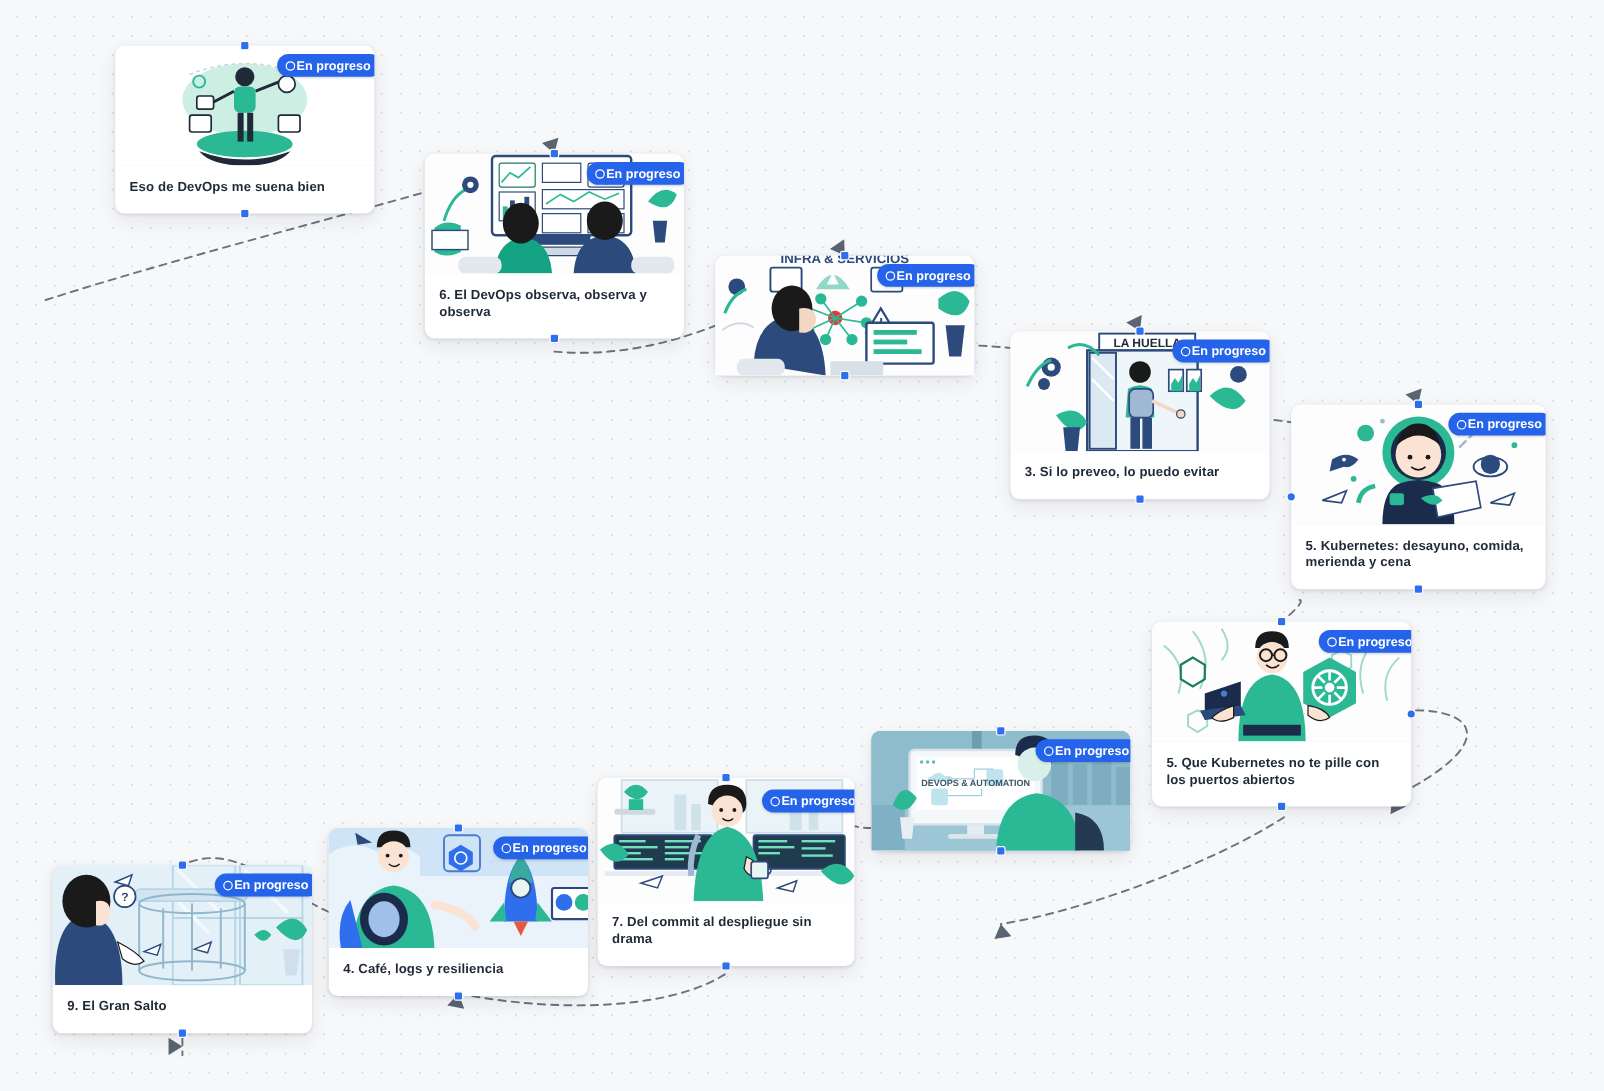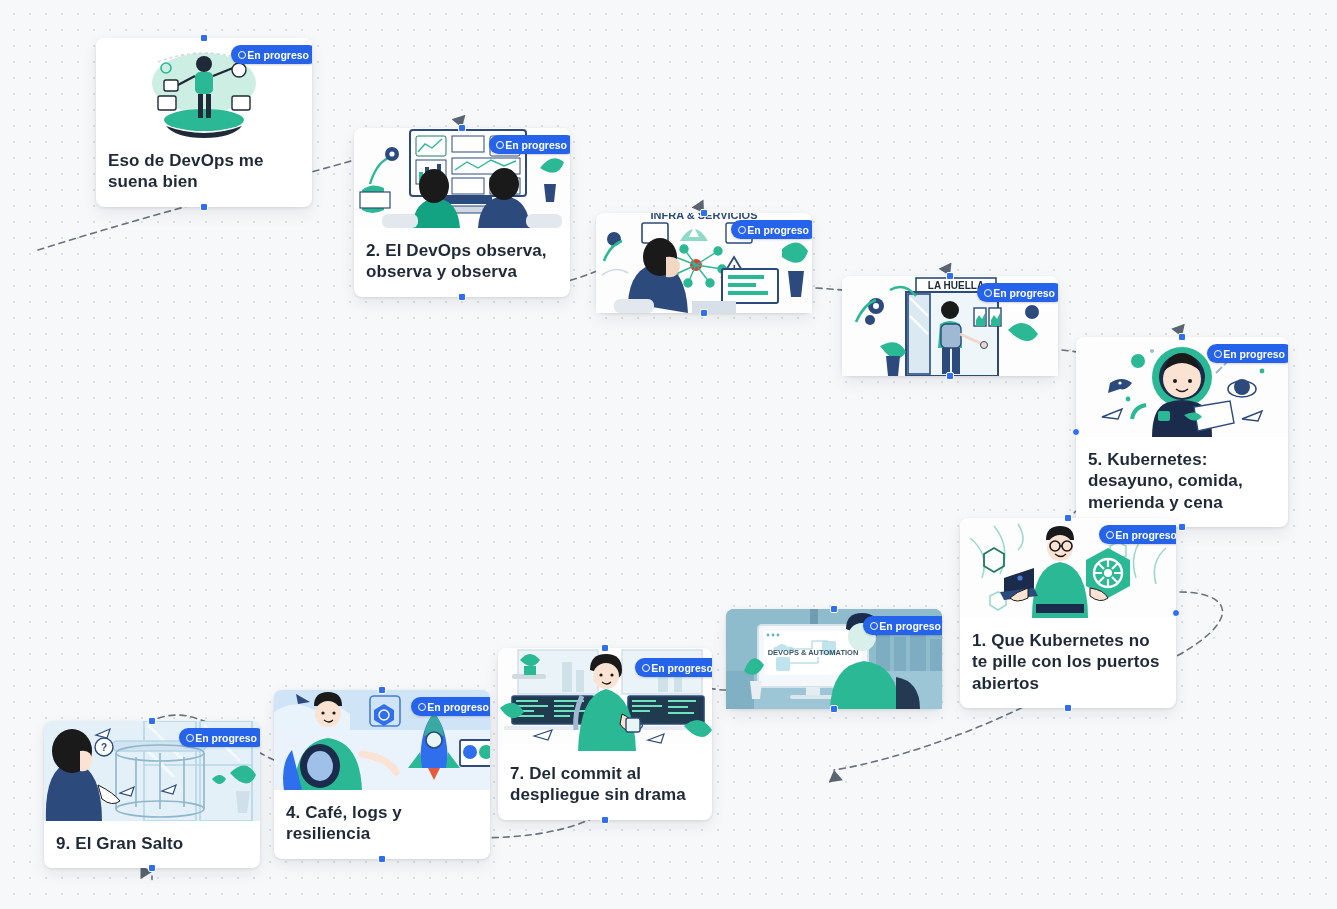--- a/index.html
+++ b/index.html
@@ -23,21 +23,21 @@
     overflow:visible;
   }
   .thumb{
     position:relative;
     border-top-left-radius:8px;border-top-right-radius:8px;
     overflow:hidden;
     background:#eef3f7;
   }
   .thumb svg{display:block;width:100%;height:100%;}
   .node-title{
-    font-size:17px;
+    font-size:11px;
     font-weight:bold;
     color:#1f2937;
     line-height:1.25;
     padding:12px 12px 14px 12px;
     letter-spacing:.1px;
   }
   .badge{
     position:absolute;
     display:flex;align-items:center;gap:1px;
     background:#2563eb;
@@ -161,21 +161,21 @@
         <path d="M124 100 q2 -30 26 -32 q24 2 26 32z" fill="#2c4a7c"></path>
         <ellipse cx="150" cy="56" rx="15" ry="16" fill="#1a1a1a"></ellipse>
         <rect x="28" y="86" width="36" height="14" rx="6" fill="#e3e8ee"></rect>
         <rect x="172" y="86" width="36" height="14" rx="6" fill="#e3e8ee"></rect>
       </svg>
       <div class="badge" style="right:-6px;top:7px;">
         <span class="dot"></span>
         <span>En progreso</span>
       </div>
     </div>
-    <div class="node-title">2. El DevOps observa, observa y observa</div>
+    <div class="node-title">6. El DevOps observa, observa y observa</div>
     <span class="handle sq h-top"></span>
     <span class="handle sq h-bottom"></span>
   </div>
 
   <div class="node" style="left:596px;top:213px;width:216px;">
     <div class="thumb" style="height:100px;">
       <svg viewBox="0 0 216 100" preserveAspectRatio="xMidYMid slice" aria-hidden="true">
         <rect width="216" height="100" fill="#fdfdfd"></rect>
         <text x="108" y="6" text-anchor="middle" font-family="Liberation Sans, sans-serif" font-size="11" font-weight="bold" fill="#2c4a7c">INFRA &amp; SERVICIOS</text>
         <rect x="46" y="10" width="26" height="20" rx="2" fill="#fff" stroke="#2c4a7c" stroke-width="1.6"></rect>
@@ -255,20 +255,21 @@
         <circle cx="190" cy="36" r="7" fill="#2c4a7c"></circle>
         <path d="M166 54 q16 -16 30 4 q-10 16 -30 -4z" fill="#2bb894"></path>
         <path d="M38 70 q18 -10 26 6 q-10 16 -26 -6z" fill="#2bb894"></path>
         <path d="M44 80 l14 0 l-2 20 l-10 0z" fill="#2c4a7c"></path>
       </svg>
       <div class="badge" style="right:-6px;top:7px;">
         <span class="dot"></span>
         <span>En progreso</span>
       </div>
     </div>
+    <div class="node-title">3. Si lo preveo, lo puedo evitar</div>
     <span class="handle sq h-top"></span>
     <span class="handle sq h-bottom"></span>
   </div>
 
   <div class="node" style="left:1076px;top:337px;width:212px;">
     <div class="thumb" style="height:100px;">
       <svg viewBox="0 0 212 100" preserveAspectRatio="xMidYMid slice" aria-hidden="true">
         <rect width="212" height="100" fill="#fdfdfd"></rect>
         <circle cx="106" cy="40" r="30" fill="#2bb894"></circle>
         <circle cx="106" cy="40" r="23" fill="#1b2b4b"></circle>
@@ -345,21 +346,21 @@
         <path d="M40 74 l34 -4 l4 8 l-34 4z" fill="#2c4a7c"></path>
         <circle cx="60" cy="60" r="2.6" fill="#4a7bd4"></circle>
         <path d="M68 70 q-12 4 -18 10 q6 6 18 0z" fill="#fbe3d3" stroke="#1a1a1a" stroke-width="1"></path>
         <path d="M130 70 q14 2 18 10 q-8 6 -18 -2z" fill="#fbe3d3" stroke="#1a1a1a" stroke-width="1"></path>
       </svg>
       <div class="badge" style="right:-10px;top:7px;">
         <span class="dot"></span>
         <span>En progreso</span>
       </div>
     </div>
-    <div class="node-title">1. Que Kubernetes no te pille con los puertos abiertos</div>
+    <div class="node-title">5. Que Kubernetes no te pille con los puertos abiertos</div>
     <span class="handle sq h-top"></span>
     <span class="handle sq h-bottom"></span>
     <span class="handle rd h-right"></span>
   </div>
 
   <div class="node" style="left:726px;top:609px;width:216px;">
     <div class="thumb" style="height:100px;">
       <svg viewBox="0 0 216 100" preserveAspectRatio="xMidYMid slice" aria-hidden="true">
         <rect width="216" height="100" fill="#7fb0c4"></rect>
         <rect x="0" y="0" width="216" height="62" fill="#8fbccd"></rect>

